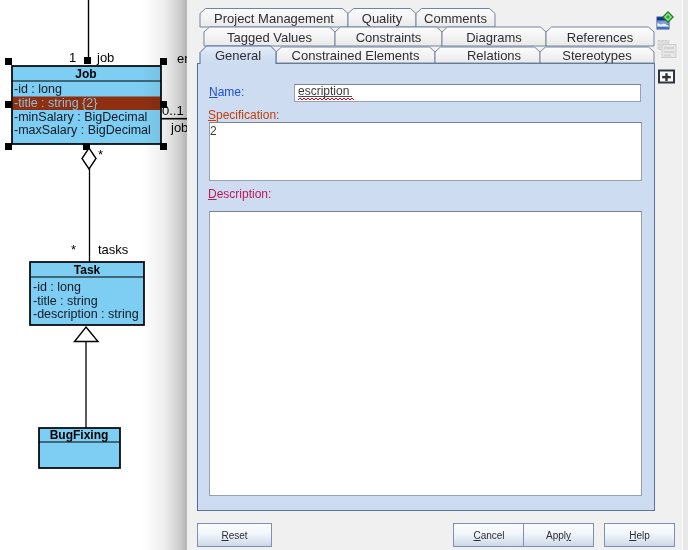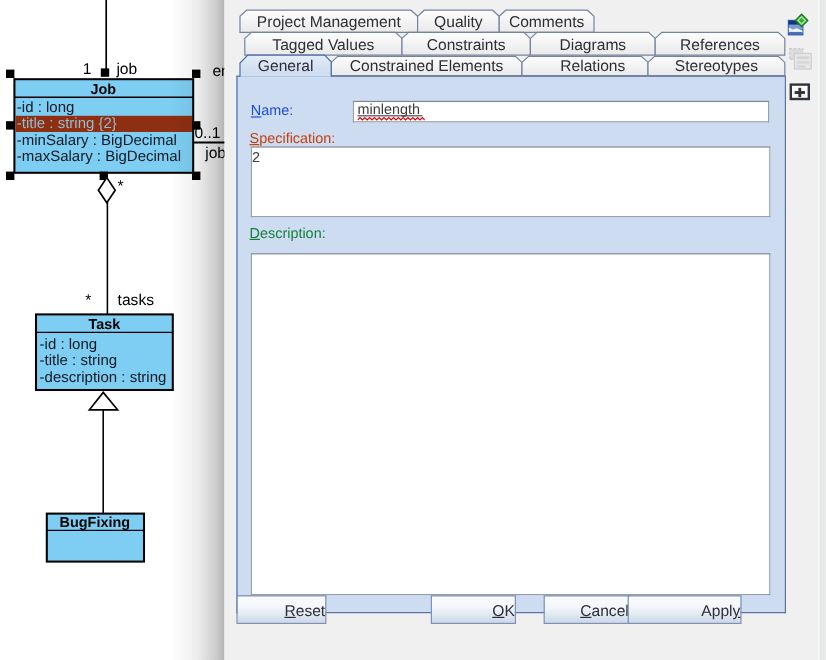--- a/index.html
+++ b/index.html
@@ -147,38 +147,38 @@
     <rect x="14" y="49.5" width="7" height="2" fill="#d6d6d6"></rect>
 
     <rect x="9" y="65.5" width="15" height="12" fill="#fbfbfb" stroke="#2f3540" stroke-width="2"></rect>
     <rect x="12.2" y="70.9" width="8.6" height="2.4" fill="#333"></rect>
     <rect x="15.3" y="68.2" width="2.4" height="7.8" fill="#333"></rect>
   </svg>
 
   <div class="abs" style="left:209px;top:85px;font-size:12px;color:#1d4ed8;"><u>N</u>ame:</div>
   <div class="abs" style="left:294px;top:84px;width:345px;height:16px;background:#fff;
        border:1px solid #96a0ae;border-top-color:#7a8494;"></div>
-  <div class="abs" style="left:298px;top:85px;font-size:12px;line-height:12px;color:#3b3b3b;">minlength</div>
+  <div class="abs" style="left:298px;top:85px;font-size:12px;line-height:12px;color:#3b3b3b;">escription</div>
   <div class="abs" style="left:298px;top:95.5px;width:54px;height:1px;background:#4a4a55;"></div>
   <svg class="abs" style="left:298px;top:96.5px" width="56" height="4" viewBox="0 0 56 4">
     <polyline points="0,3 2,1 4,3 6,1 8,3 10,1 12,3 14,1 16,3 18,1 20,3 22,1 24,3 26,1 28,3 30,1 32,3 34,1 36,3 38,1 40,3 42,1 44,3 46,1 48,3 50,1 52,3 54,1 56,3" fill="none" stroke="#e00000" stroke-width="1"></polyline>
   </svg>
 
   <div class="abs" style="left:208px;top:108px;font-size:12px;color:#c2410c;"><u>S</u>pecification:</div>
   <div class="abs" style="left:209px;top:122px;width:431px;height:57px;background:#fff;
        border:1px solid #96a0ae;border-top-color:#7a8494;"></div>
   <div class="abs" style="left:210px;top:124px;font-size:12px;color:#3b3b3b;">2</div>
 
-  <div class="abs" style="left:208px;top:187px;font-size:12px;color:#15803d;"><u>D</u>escription:</div>
+  <div class="abs" style="left:208px;top:187px;font-size:12px;color:#be185d;"><u>D</u>escription:</div>
   <div class="abs" style="left:209px;top:211px;width:431px;height:283px;background:#fff;
        border:1px solid #96a0ae;border-top-color:#7a8494;"></div>
 
   <style>
-    .btn{position:absolute;top:496px;height:22px;border:1px solid #7e91b4;
+    .btn{position:absolute;top:523px;height:22px;border:1px solid #7e91b4;
       background:linear-gradient(#fafcfe 0%,#f3f7fb 40%,#dde6f0 75%,#ccd8e8 100%);
-      font-size:13px;color:#2e2e35;text-align:right;line-height:23px;}
+      font-size:10px;color:#2e2e35;text-align:center;line-height:23px;}
   </style>
   <div class="btn" style="left:197px;width:73px;"><u>R</u>eset</div>
-  <div class="btn" style="left:359px;width:69px;"><u>O</u>K</div>
   <div class="btn" style="left:441px;width:70px;margin-left:12px;"><u>C</u>ancel</div>
-  <div class="btn" style="left:523px;width:69px;padding-left:24px;">Appl<u>y</u></div>
+  <div class="btn" style="left:523px;width:69px;">Appl<u>y</u></div>
+  <div class="btn" style="left:604px;width:69px;"><u>H</u>elp</div>
 
 </div>
 
 </body></html>

